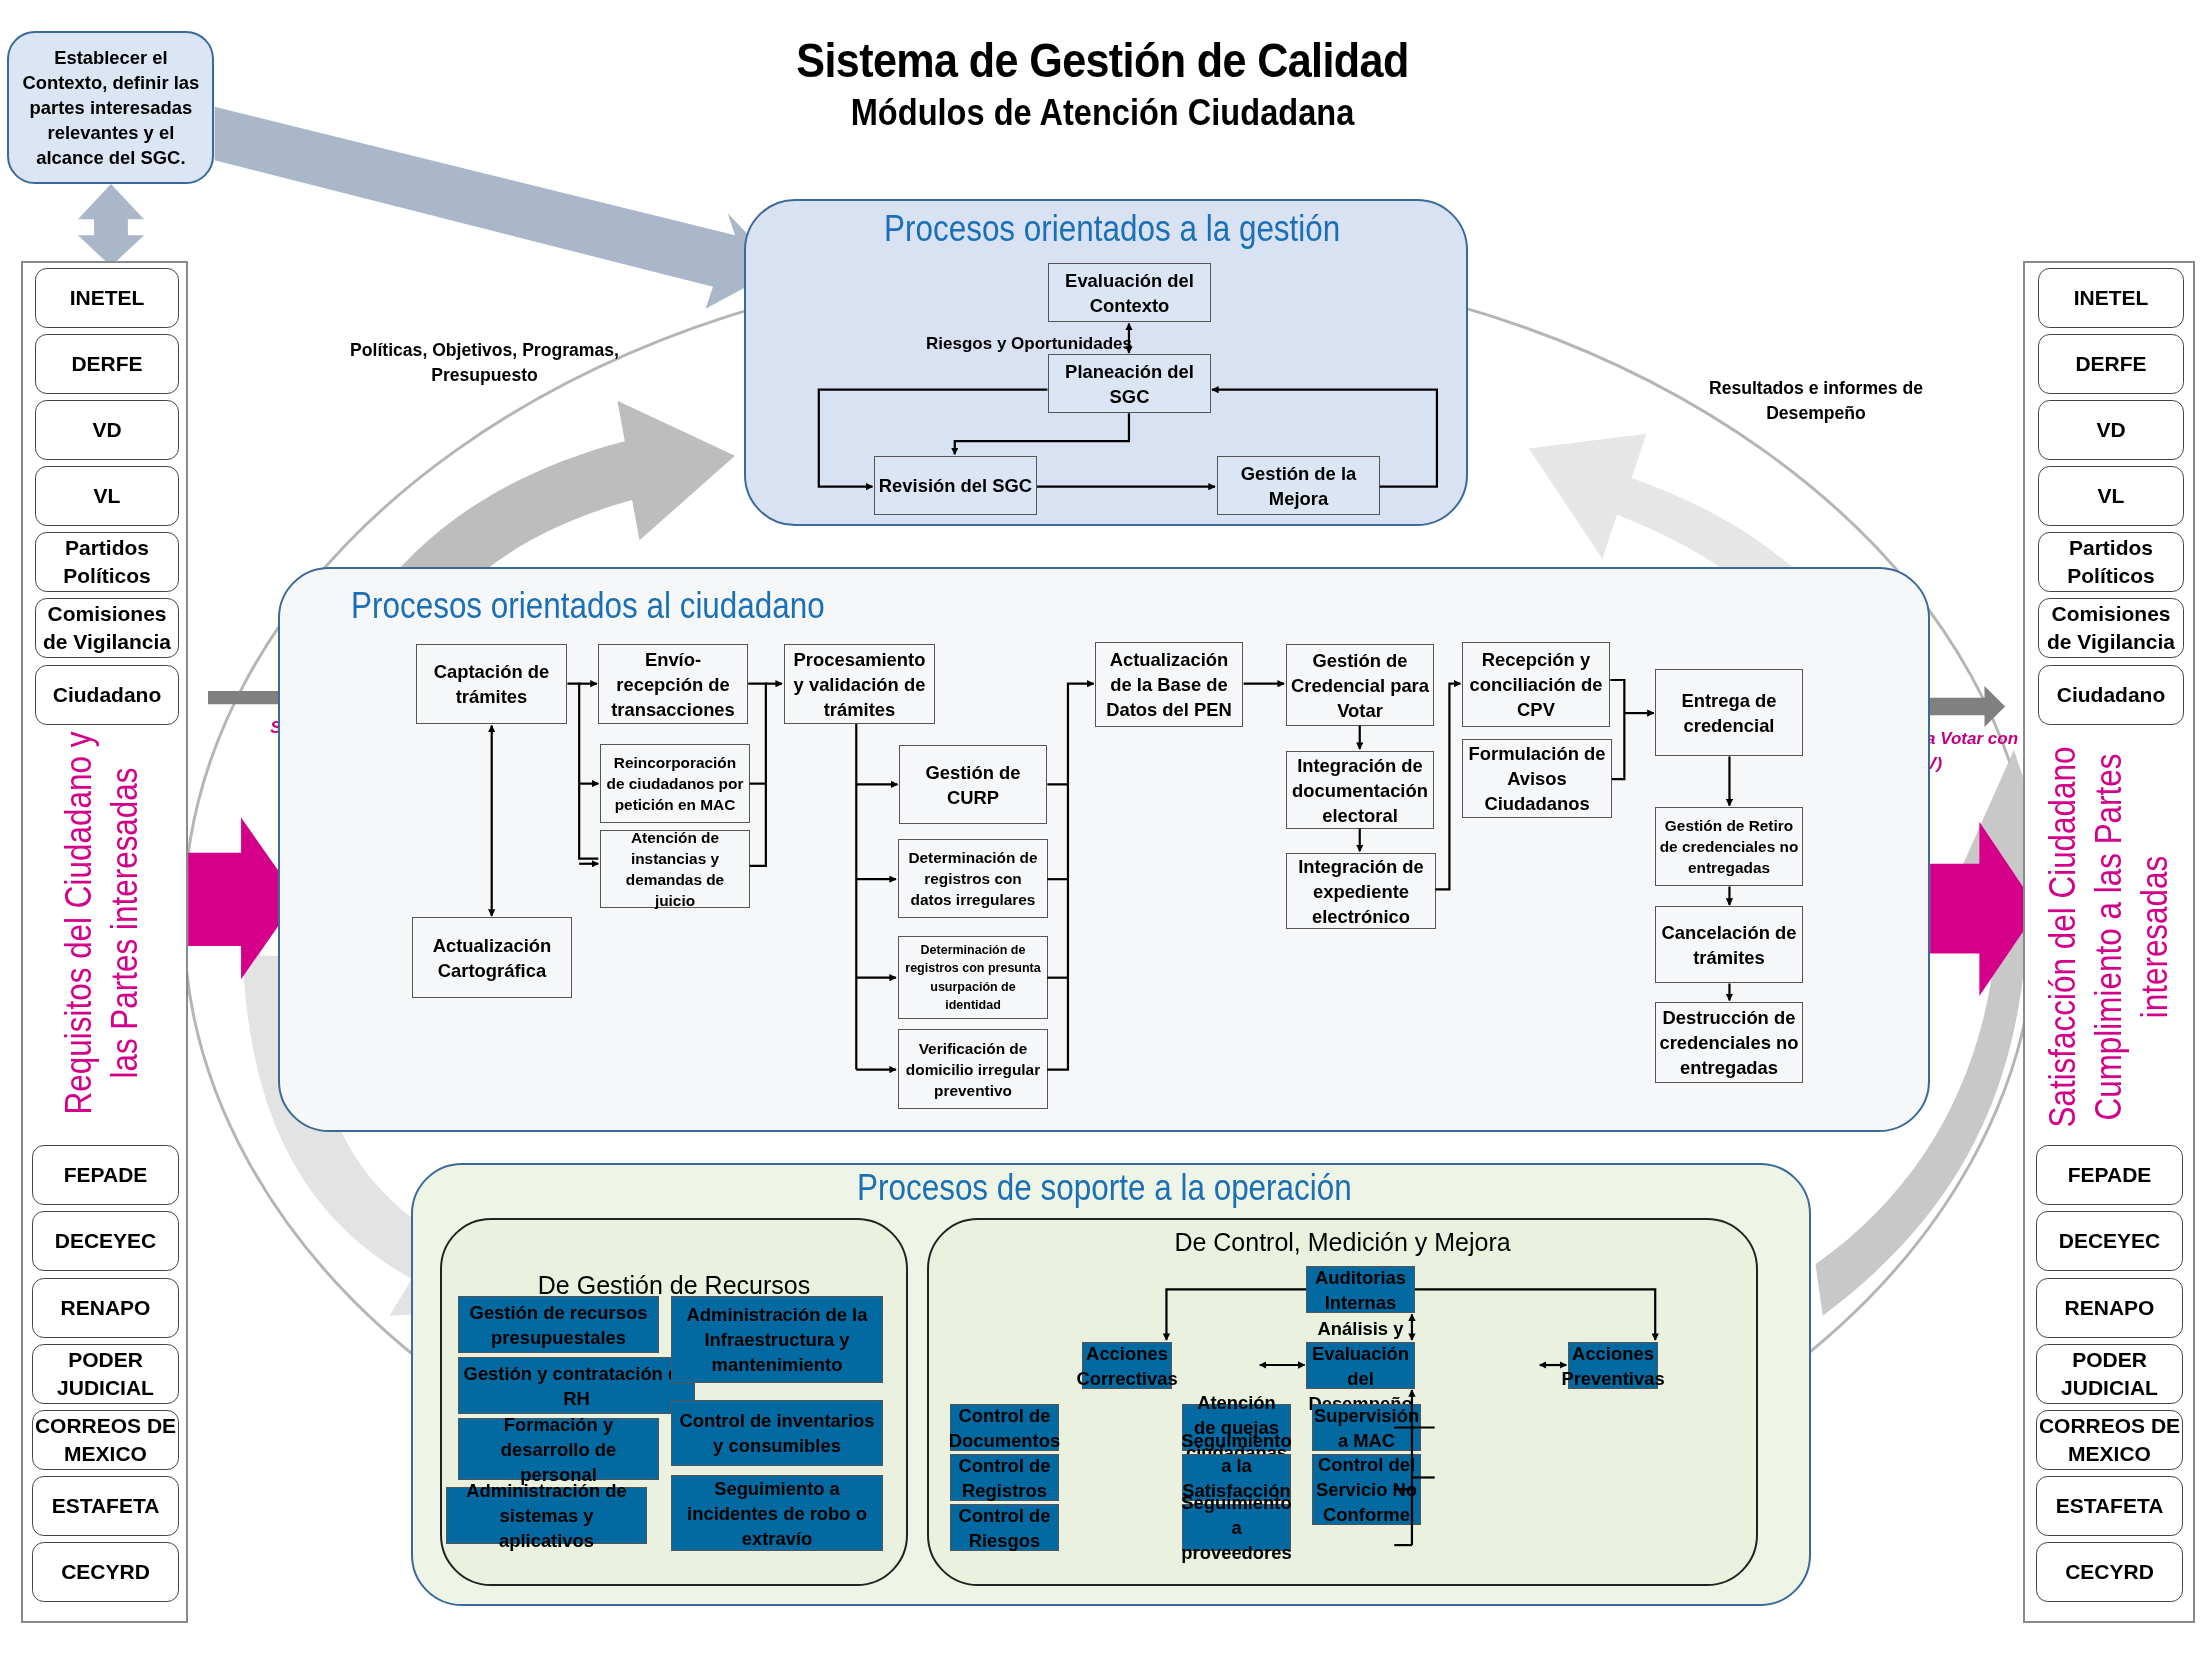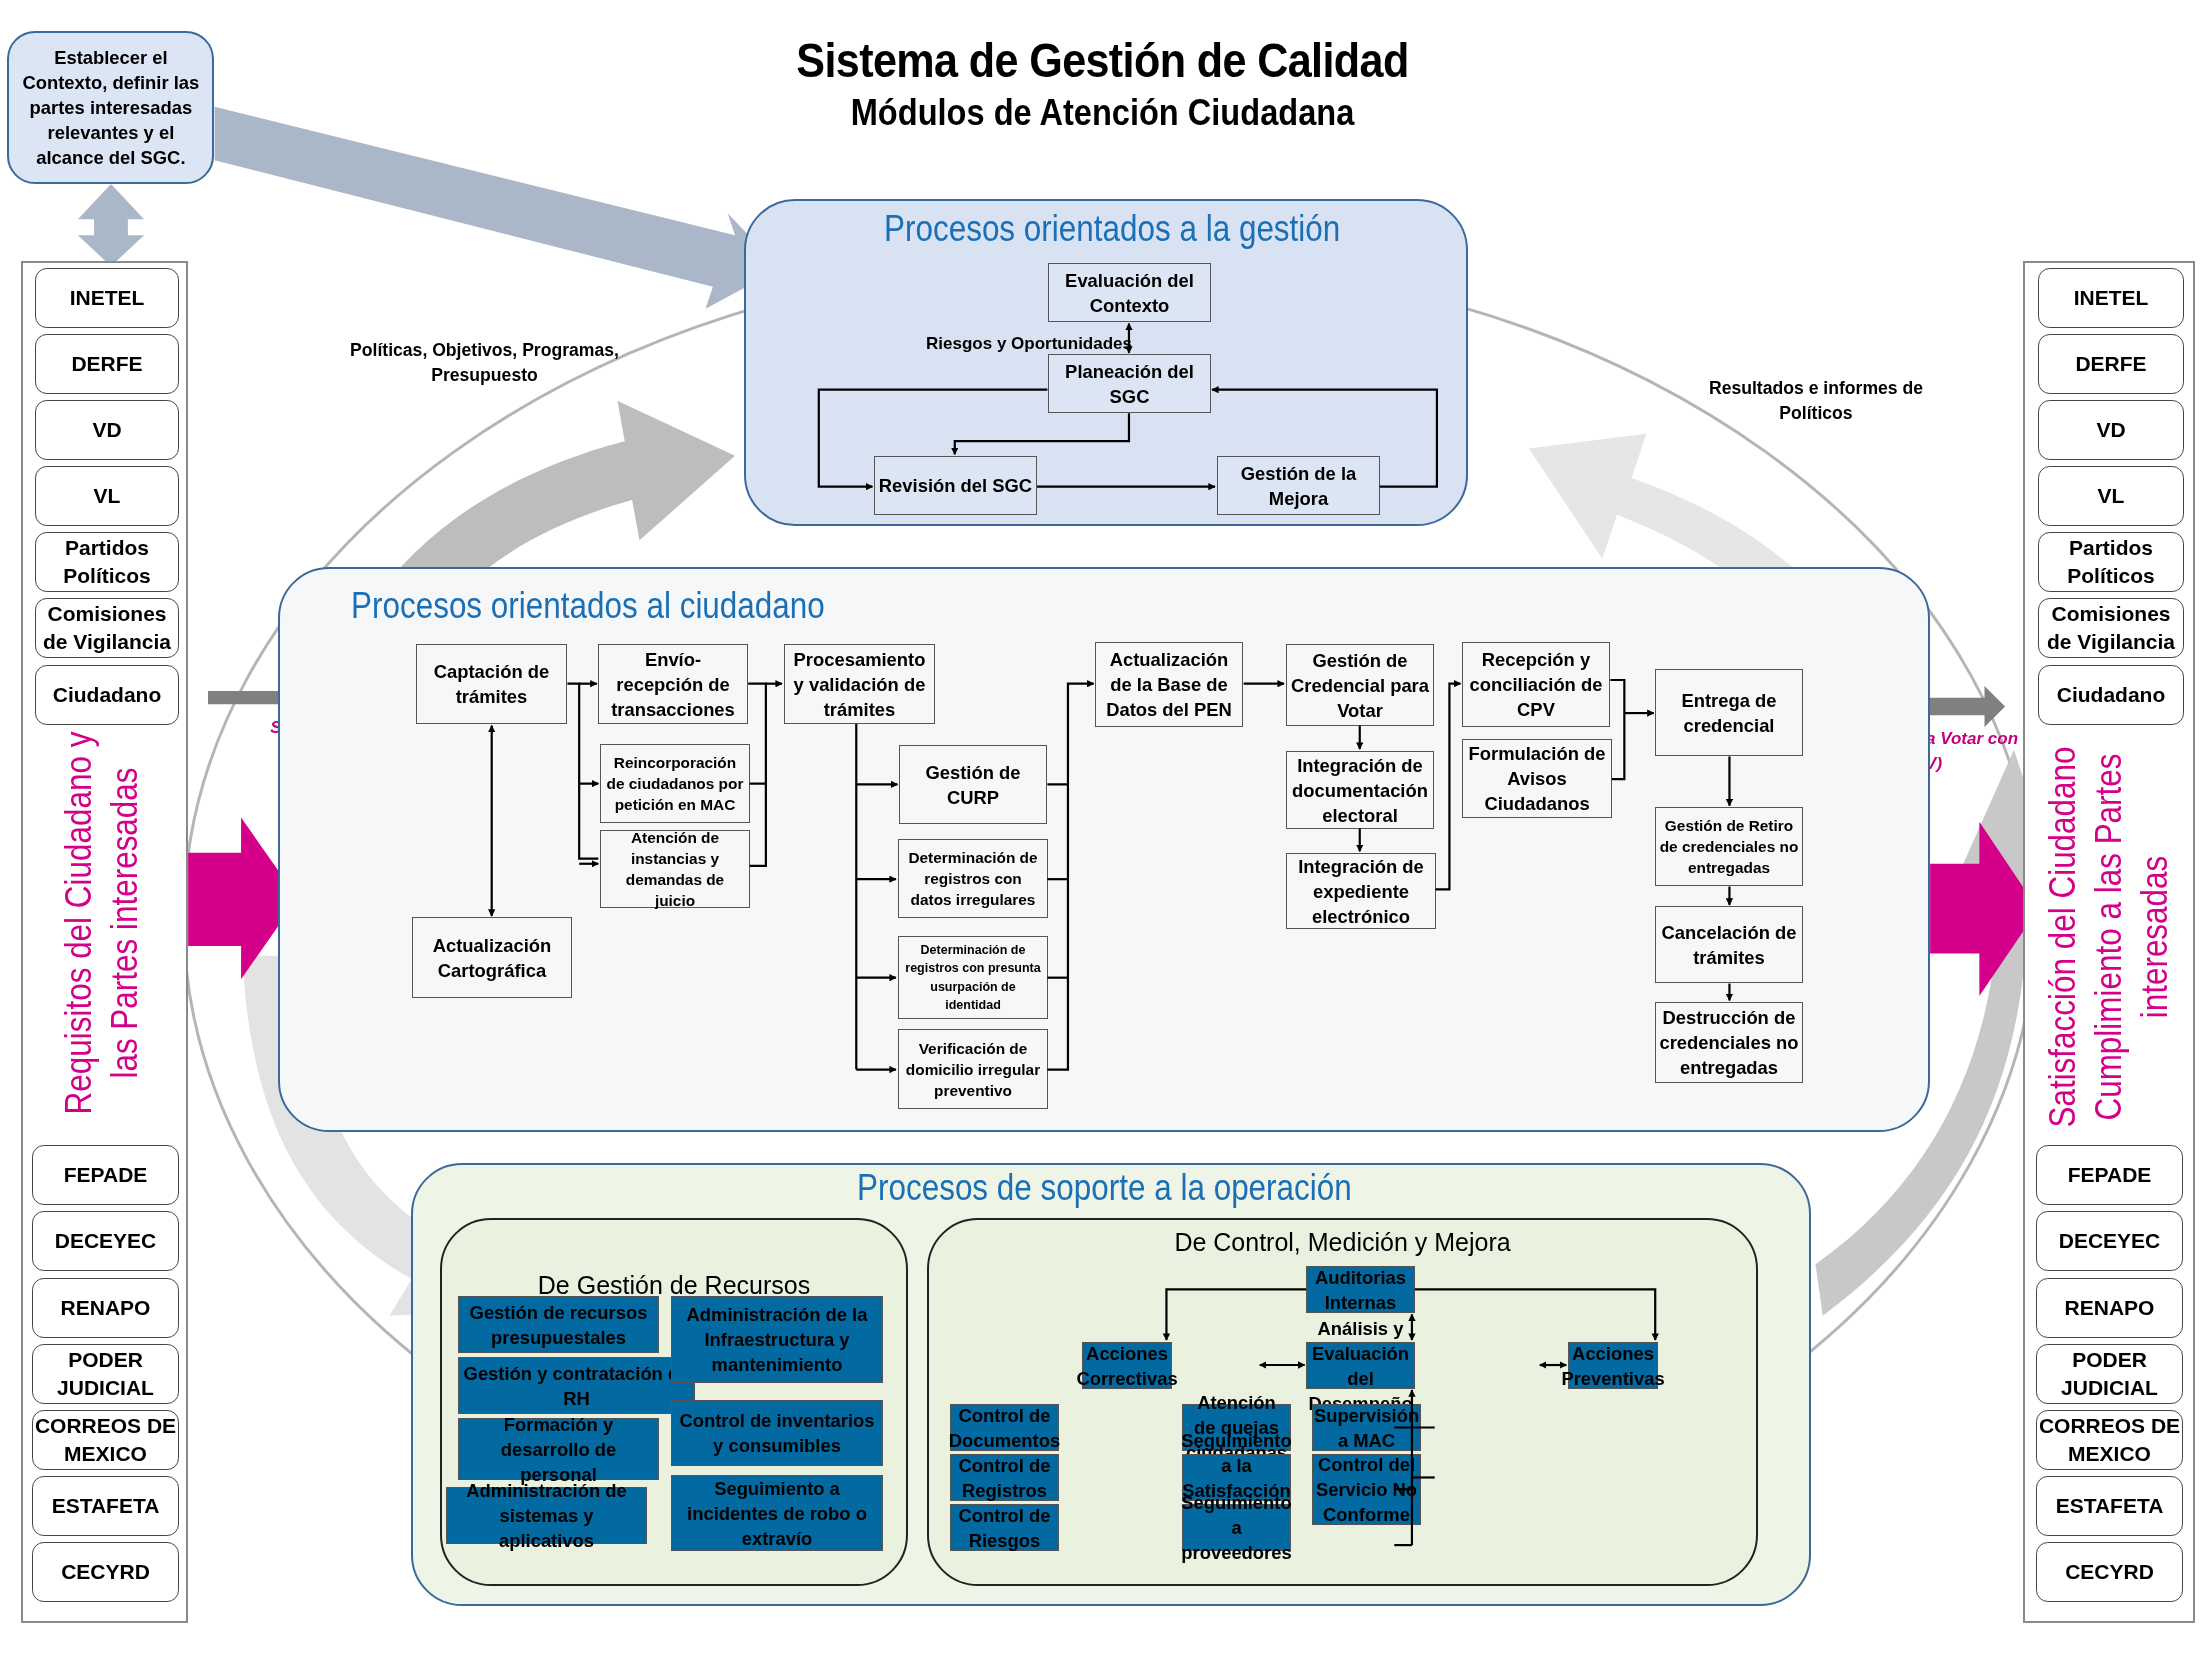--- a/index.html
+++ b/index.html
@@ -56,21 +56,21 @@
 
   <path d="M2467 949 L 2700 949 L 2700 933 L 2728 961 L 2700 989 L 2700 973 L 2467 973 Z" fill="#808080"></path>
 </svg>
 
 <div class="abs t title-main" style="left:735px;top:28px;width:735px;height:63px;">Sistema de Gestión de Calidad</div>
 <div class="abs t title-sub" style="left:735px;top:87px;width:735px;height:51px;">Módulos de Atención Ciudadana</div>
 
 <div class="abs t ctx" style="left:7.4px;top:31px;width:207px;height:153px;">Establecer el Contexto, definir las partes interesadas relevantes y el alcance del SGC.</div>
 
 <div class="abs lbl" style="left:323px;top:338px;width:323px;">Políticas, Objetivos, Programas, Presupuesto</div>
-<div class="abs lbl" style="left:1691px;top:376px;width:250px;">Resultados e informes de Políticos</div>
+<div class="abs lbl" style="left:1691px;top:376px;width:250px;">Resultados e informes de Desempeño</div>
 <div class="abs mag" style="left:221px;top:715px;width:171px;white-space:pre-line;">Solicitud SIIAR
 Entrevista</div>
 <div class="abs mag" style="left:1808px;top:726px;width:213px;text-align:left;">Credencial para Votar con Fotografía (CPV)</div>
 
 <div class="abs panel" style="left:21px;top:261px;width:167px;height:1362px;"></div>
 <div id="left-top">
     <div class="abs t stake" style="left: 35px; top: 268px; width: 144px; height: 60px;">INETEL</div>
     <div class="abs t stake" style="left: 35px; top: 334px; width: 144px; height: 60px;">DERFE</div>
     <div class="abs t stake" style="left: 35px; top: 400px; width: 144px; height: 60px;">VD</div>
     <div class="abs t stake" style="left: 35px; top: 466px; width: 144px; height: 60px;">VL</div>

